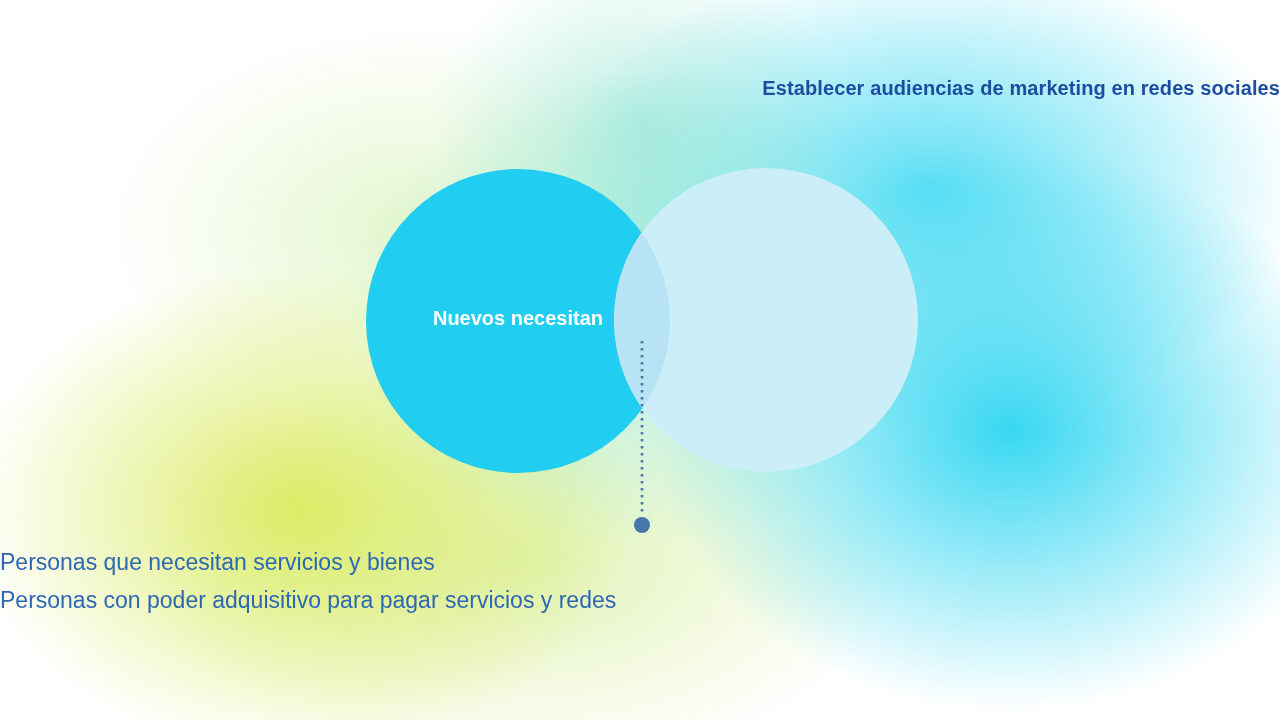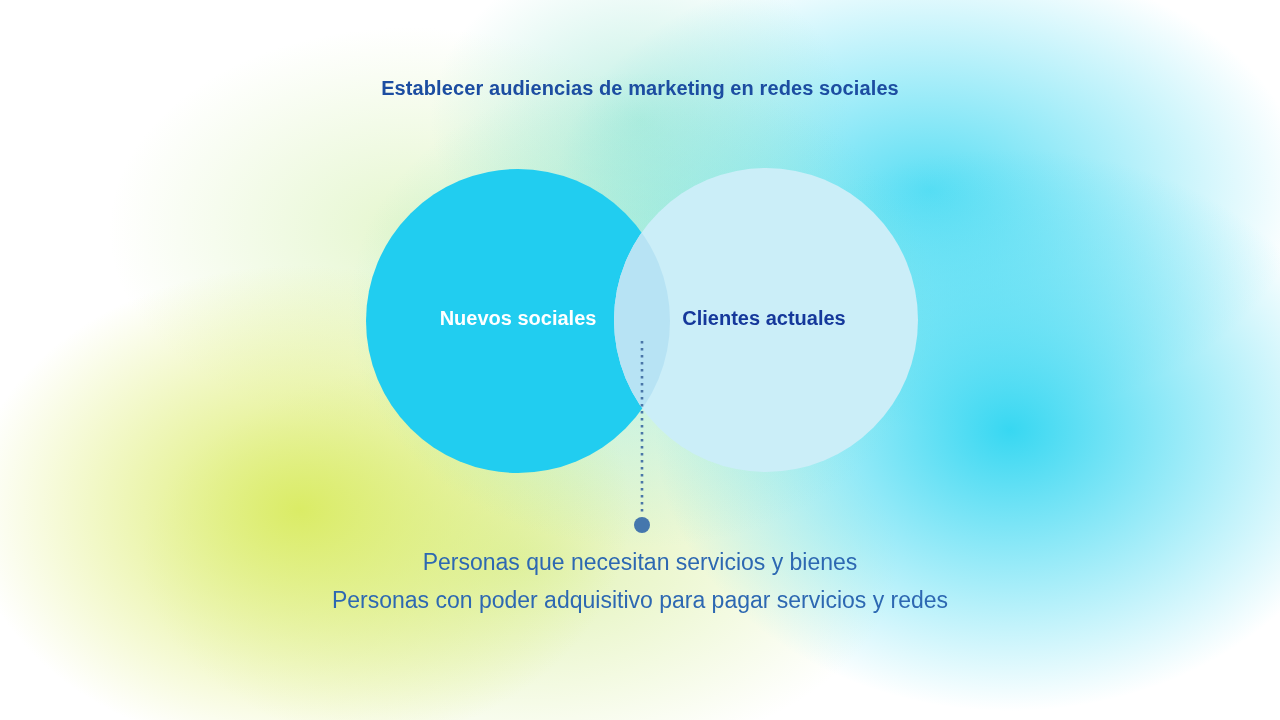--- a/index.html
+++ b/index.html
@@ -17,33 +17,33 @@
       radial-gradient(ellipse 420px 340px at 642px 310px, rgba(110,224,195,0.55) 0%, rgba(110,224,195,0) 70%),
       radial-gradient(ellipse 300px 240px at 640px 120px, rgba(140,227,205,0.55) 0%, rgba(140,227,205,0) 70%),
       radial-gradient(ellipse 480px 380px at 1010px 430px, rgba(49,214,241,0.97) 0%, rgba(49,214,241,0) 74%),
       radial-gradient(ellipse 520px 330px at 930px 190px, rgba(49,214,241,0.80) 0%, rgba(49,214,241,0) 72%),
       radial-gradient(ellipse 460px 340px at 300px 510px, rgba(217,235,95,0.95) 0%, rgba(217,235,95,0) 72%),
       radial-gradient(ellipse 540px 300px at 520px 560px, rgba(200,232,118,0.55) 0%, rgba(200,232,118,0) 70%),
       radial-gradient(ellipse 430px 290px at 410px 230px, rgba(203,238,158,0.50) 0%, rgba(203,238,158,0) 70%);
   }
   .title{
     position:absolute;left:0;right:0;top:77px;margin:0;
-    text-align:center;font-size:20px;font-weight:700;
+    text-align:right;font-size:20px;font-weight:700;
     color:var(--title, #1c4da1);letter-spacing:0.1px;
   }
   .venn-svg{position:absolute;left:0;top:0;}
   .circle-label{
     position:absolute;transform:translate(-50%,-50%);
     font-size:20px;font-weight:700;white-space:nowrap;
   }
   .label-left{left:518px;top:318px;color:var(--labelLeft,#ffffff);}
   .label-right{left:764px;top:318px;color:var(--labelRight,#15389b);}
   .notes{
     position:absolute;left:0;right:0;top:544px;
-    text-align:center;color:var(--notes,#2d68b2);
+    text-align:left;color:var(--notes,#2d68b2);
     font-size:23px;line-height:37.5px;font-weight:400;
   }
   .notes div{white-space:nowrap;}
 </style>
 </head>
 <body>
 
 <div class="stage">
 
   <div class="bg"></div>
@@ -61,22 +61,21 @@
 
     <circle cx="766" cy="320" r="152" fill="#cbeef8"></circle>
 
     <circle cx="518" cy="321" r="152" clip-path="url(#clip-right-circle)" fill="#b7e3f4"></circle>
 
     <line x1="642" y1="341" x2="642" y2="512" stroke-width="2.6" stroke-dasharray="2.6 4.4" stroke="#4a76a8"></line>
 
     <circle cx="642" cy="525" r="8" fill="#4577ad"></circle>
   </svg>
 
-  <div class="circle-label label-left">Nuevos sociales</div>
+  <div class="circle-label label-left">Nuevos necesitan</div>
 
-  <div class="circle-label label-right">Clientes actuales</div>
 
   <div class="notes">
     <div>Personas que necesitan servicios y bienes</div>
     <div>Personas con poder adquisitivo para pagar servicios y redes</div>
   </div>
 
 </div>
 
 </body></html>

